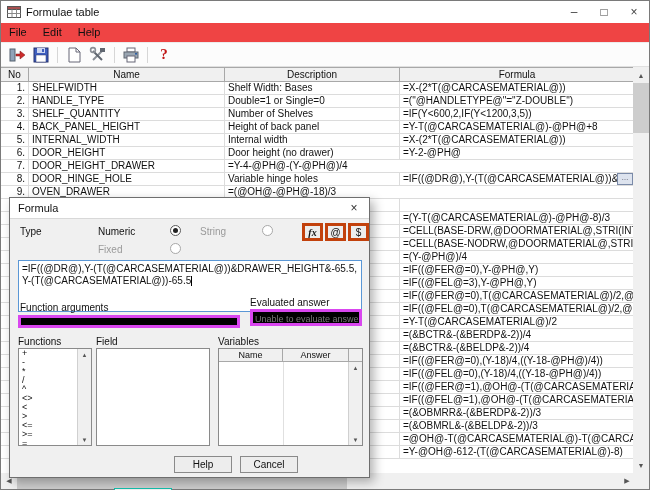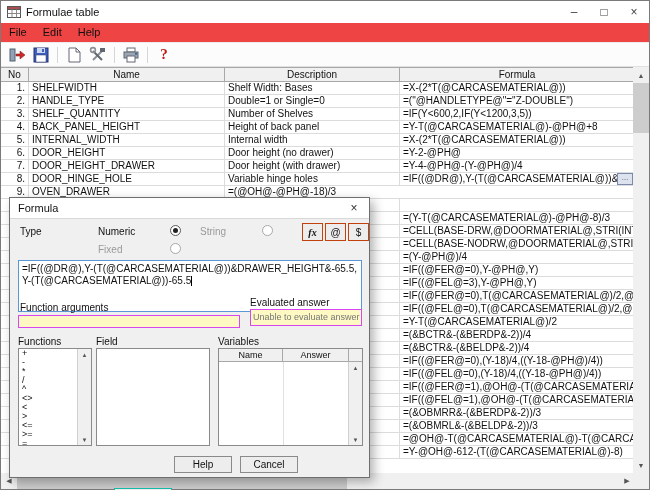--- a/index.html
+++ b/index.html
@@ -47,25 +47,25 @@
 
   
   .dialog{position:absolute;left:8px;top:196px;width:361px;height:281px;background:#f0f0f0;border:1px solid #6e6e6e;box-sizing:border-box;box-shadow:4px 4px 10px rgba(0,0,0,.3);font-size:10px;color:#111;}
   .dlg-title{height:20px;background:#fff;border-bottom:1px solid #d8d8d8;display:flex;align-items:center;padding-left:8px;font-size:11px;}
   .dlg-close{margin-left:auto;width:30px;height:20px;display:flex;align-items:center;justify-content:center;font-size:12px;color:#333;}
   .dlg-lbl{position:absolute;}
   .dim{color:#9a9a9a;}
   .radio{position:absolute;width:11px;height:11px;border:1px solid #5a5a5a;border-radius:50%;background:#fff;box-sizing:border-box;}
   .radio.dis{border-color:#a8a8a8;}
   .radio.sel::after{content:"";position:absolute;left:2px;top:2px;width:5px;height:5px;border-radius:50%;background:#222;}
-  .sq-btn{position:absolute;width:21px;height:18px;background:#ededed;border:1px solid #c2410c;display:flex;align-items:center;justify-content:center;font-size:10px;box-sizing:border-box;}
+  .sq-btn{position:absolute;width:21px;height:18px;background:#ededed;border:3px solid #c2410c;display:flex;align-items:center;justify-content:center;font-size:10px;box-sizing:border-box;}
   .fx-i{font-style:italic;font-family:"Liberation Serif",serif;font-weight:bold;}
   .formula-box{position:absolute;left:8px;top:62px;width:344px;height:52px;background:#fff;border:1px solid #5a97d6;box-sizing:border-box;padding:2px 3px;font-size:10px;line-height:12px;word-break:break-all;overflow:hidden;}
   .caret{display:inline-block;width:1px;height:10px;background:#000;vertical-align:middle;}
-  .sunken{background:#fef9c3;border:1px solid #d946ef;box-sizing:border-box;}
+  .sunken{background:#000000;border:3px solid #d946ef;box-sizing:border-box;text-decoration:underline;}
   .fa-box{position:absolute;left:8px;top:117px;width:222px;height:13px;}
   .ev-box{position:absolute;left:240px;top:111px;width:112px;height:17px;overflow:hidden;line-height:15px;padding-left:2px;font-size:9px;color:#777;white-space:nowrap;}
   .listbox{position:absolute;background:#fff;border:1px solid #8a8a8a;box-sizing:border-box;overflow:hidden;}
   .lb-func{left:8px;top:150px;width:74px;height:98px;}
   .lb-field{left:86px;top:150px;width:114px;height:98px;}
   .vars{left:208px;top:150px;width:145px;height:98px;position:absolute;background:#fff;border:1px solid #8a8a8a;box-sizing:border-box;}
   .vars-head{display:flex;height:13px;background:#f0f0f0;border-bottom:1px solid #a8a8a8;box-sizing:border-box;}
   .vh{display:flex;align-items:center;justify-content:center;border-right:1px solid #a8a8a8;box-sizing:border-box;font-size:9px;}
   .vh1{width:64px}.vh2{width:66px}
   .vars-body{position:absolute;left:0;top:13px;bottom:0;right:13px;}
@@ -204,21 +204,20 @@
           <div class="td no w-no">6.</div>
           <div class="td name w-name">DOOR_HEIGHT</div>
           <div class="td desc w-desc">Door height (no drawer)</div>
           <div class="td form w-form">
             <span class="ftext">=Y-2-@PH@</span>
           </div>
         </div>
         <div class="trow">
           <div class="td no w-no">7.</div>
           <div class="td name w-name">DOOR_HEIGHT_DRAWER</div>
-          <div class="td desc w-desc">Door height (with drawer)</div>
           <div class="td form w-form">
             <span class="ftext">=Y-4-@PH@-(Y-@PH@)/4</span>
           </div>
         </div>
         <div class="trow">
           <div class="td no w-no">8.</div>
           <div class="td name w-name">DOOR_HINGE_HOLE</div>
           <div class="td desc w-desc">Variable hinge holes</div>
           <div class="td form w-form">
             <span class="ftext">=IF((@DR@),Y-(T(@CARCASEMATERIAL@))&amp;DRAWER_H</span>

